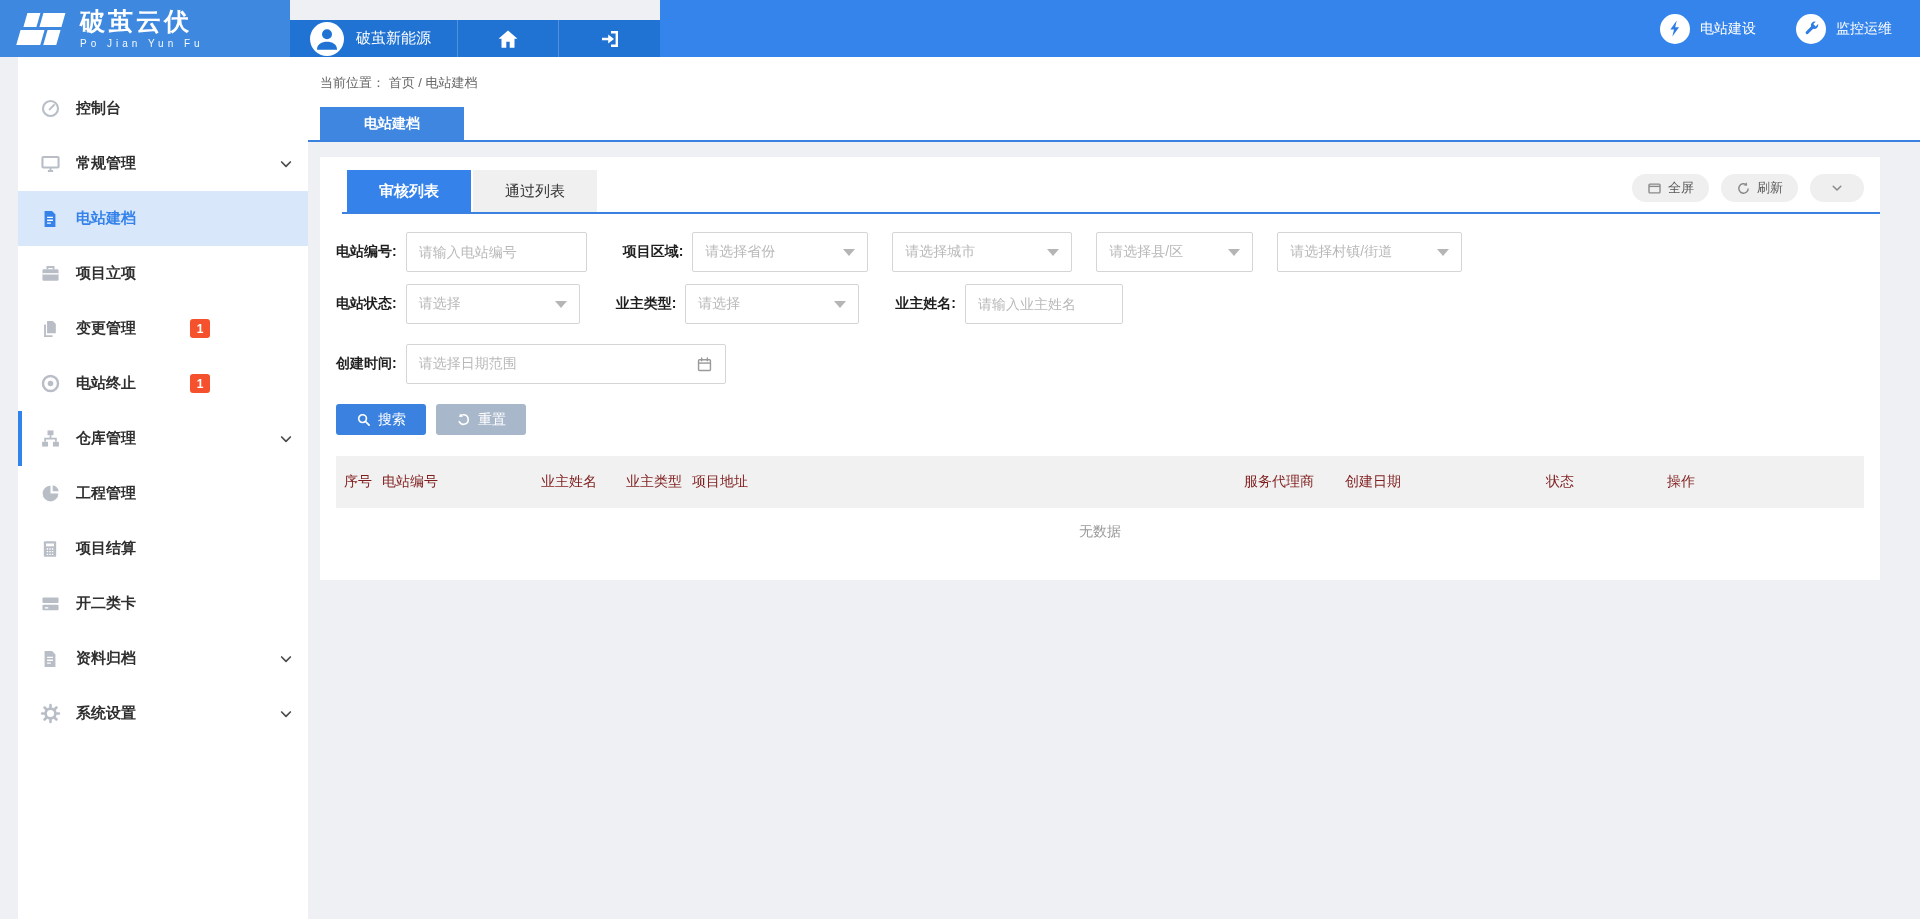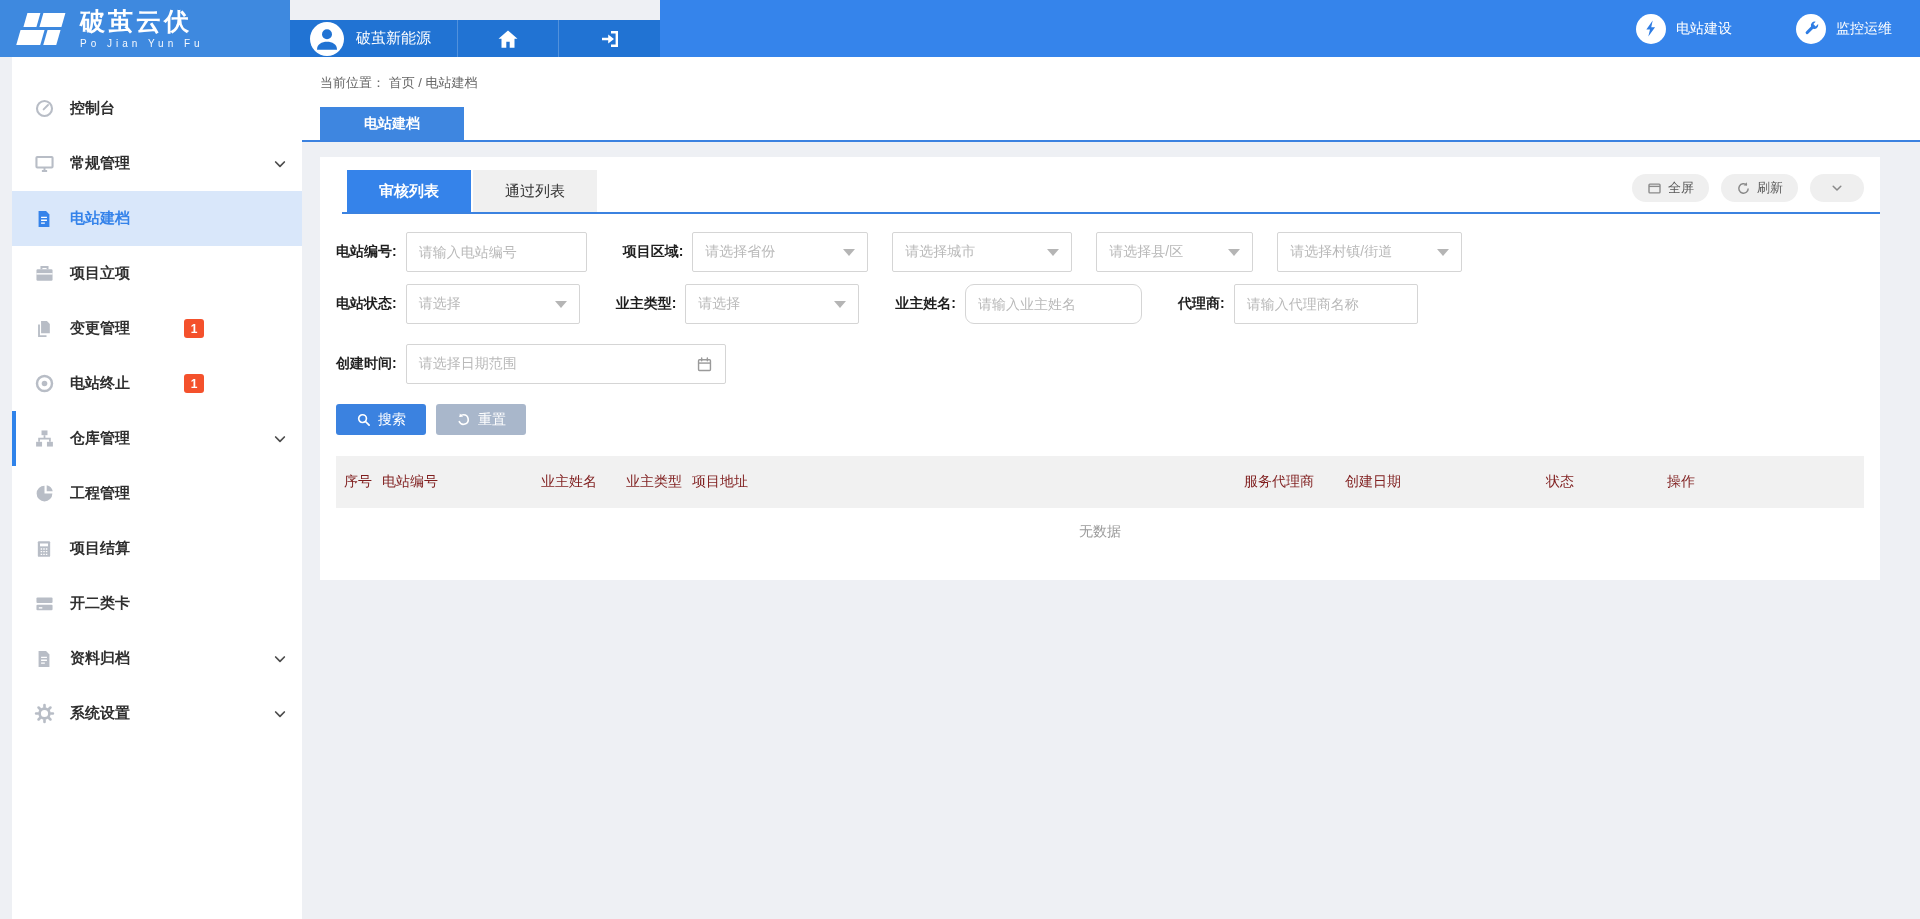--- a/index.html
+++ b/index.html
@@ -12,27 +12,27 @@
   .brand { width:290px; background:#3E89DF; display:flex; align-items:center; padding-left:16px; gap:12px; }
   .brand-mark { color:#fff; }
   .brand-title { color:#fff; font-size:25px; font-weight:bold; letter-spacing:3px; line-height:1; }
   .brand-sub { color:rgba(255,255,255,.95); font-size:10px; letter-spacing:4px; margin-top:4px; }
   .header-mid { background:#2173D3; display:flex;margin-top:20px; }
   .hseg { display:flex; align-items:center; justify-content:center; border-right:1px solid rgba(255,255,255,.22); cursor:pointer; }
   .seg-user { padding:0 26px 0 20px; gap:12px; }
   .avatar { width:34px; height:34px; border-radius:50%; background:#fff; color:#2173D3; display:flex; align-items:center; justify-content:center; }
   .seg-user .company { color:#fff; font-size:15px; }
   .seg-ico { width:101px; color:#fff; }
-  .header-rest { flex:1; background:#3584EB; display:flex; align-items:center; justify-content:flex-end; gap:64px; padding-right:28px; }
+  .header-rest { flex:1; background:#3584EB; display:flex; align-items:center; justify-content:flex-end; gap:40px; padding-right:28px; }
   .hnav { display:flex; align-items:center; gap:10px; cursor:pointer; }
   .hnav .circle { width:30px; height:30px; border-radius:50%; background:#fff; color:#2f7de4; display:flex; align-items:center; justify-content:center; }
   .hnav .lbl { color:#fff; font-size:14px; }
 
   
-  .sidebar { position:absolute; left:12px; top:57px; width:290px; height:862px; background:#fff; padding-top:24px; }
+  .sidebar { position:absolute; left:18px; top:57px; width:290px; height:862px; background:#fff; padding-top:24px; }
   .side-item { position:relative; height:55px; display:flex; align-items:center; padding:0 14px 0 20px; cursor:pointer; color:#b8bdc6; }
   .side-item .s-ico { width:24px; display:flex; justify-content:center; }
   .side-item .s-lbl { margin-left:14px; font-size:15px; font-weight:bold; color:#2f2f2f; }
   .side-item .s-badge { margin-left:54px; min-width:20px; height:19px; background:#F4512C; color:#fff; font-size:12px; font-weight:bold; border-radius:3px; display:flex; align-items:center; justify-content:center; padding:0 4px; }
   .side-item .s-chev { margin-left:auto; color:#4d4d4d; }
   .side-item.active { background:#D9E7FA; }
   .side-item.active .s-lbl { color:#3583EA; }
   .side-item.active .s-ico { color:#3583EA; }
   .ind-bar { position:absolute; left:0; top:0; width:4px; height:55px; background:#2F83EA; }
 
@@ -448,25 +448,21 @@
           </div>
           <div class="field">
             <span class="flabel">业主类型:</span>
             <div class="sel" style="width:174px">
               <span class="sel-txt">请选择</span>
               <span class="caret"></span>
             </div>
           </div>
           <div class="field">
             <span class="flabel">业主姓名:</span>
-            <input class="tinput" style="width: 177px; border-radius: 9px;" placeholder="请输入业主姓名">
-          </div>
-          <div class="field">
-            <span class="flabel">代理商:</span>
-            <input class="tinput" style="width: 184px;" placeholder="请输入代理商名称">
+            <input class="tinput" style="width: 158px;" placeholder="请输入业主姓名">
           </div>
         </div>
 
         <div class="frow r3">
           <div class="field">
             <span class="flabel">创建时间:</span>
             <div class="datebox">
               <span class="d-txt">请选择日期范围</span>
               <span class="d-ico">
                   <svg width="17" height="17">

